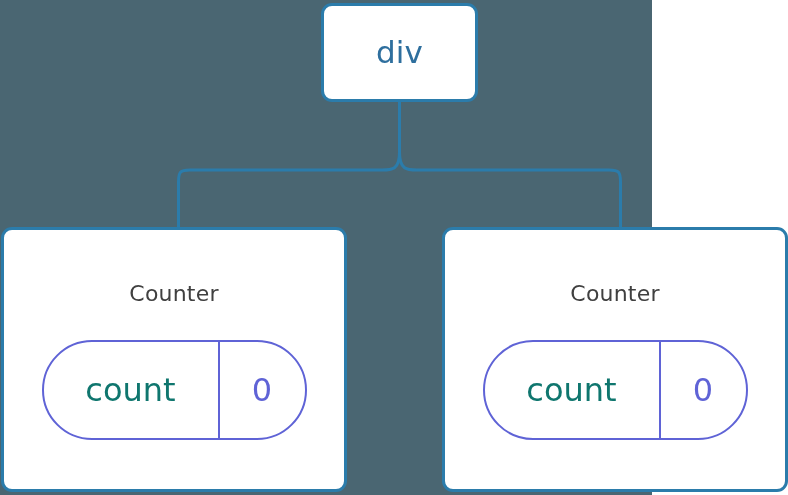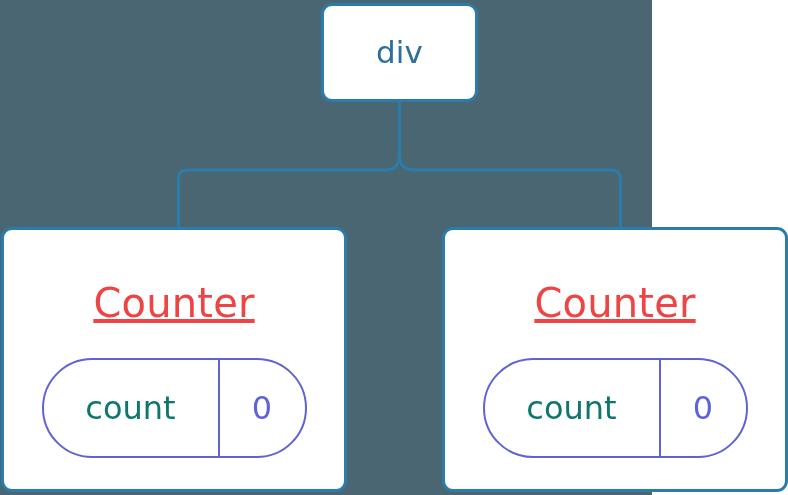--- a/index.html
+++ b/index.html
@@ -61,26 +61,25 @@
     top: 227px;
     width: 346px;
     height: 265px;
     justify-content: flex-start;
   }
 
   .node-child-left  { left: 1px; }
   .node-child-right { left: 442px; }
 
   .node-title-child {
-    font-size: 40px;
-    color: #ef4444;
+    font-size: 22px;
+    color: #404040;
     line-height: 1;
     letter-spacing: 0.2px;
     margin-top: 53px;
-    text-decoration: underline;
   }
 
   
   .state-pill {
     margin-top: 35px;
     box-sizing: border-box;
     width: 265px;
     height: 100px;
     border: 2px solid #5f63d6;
     border-radius: 50px;

